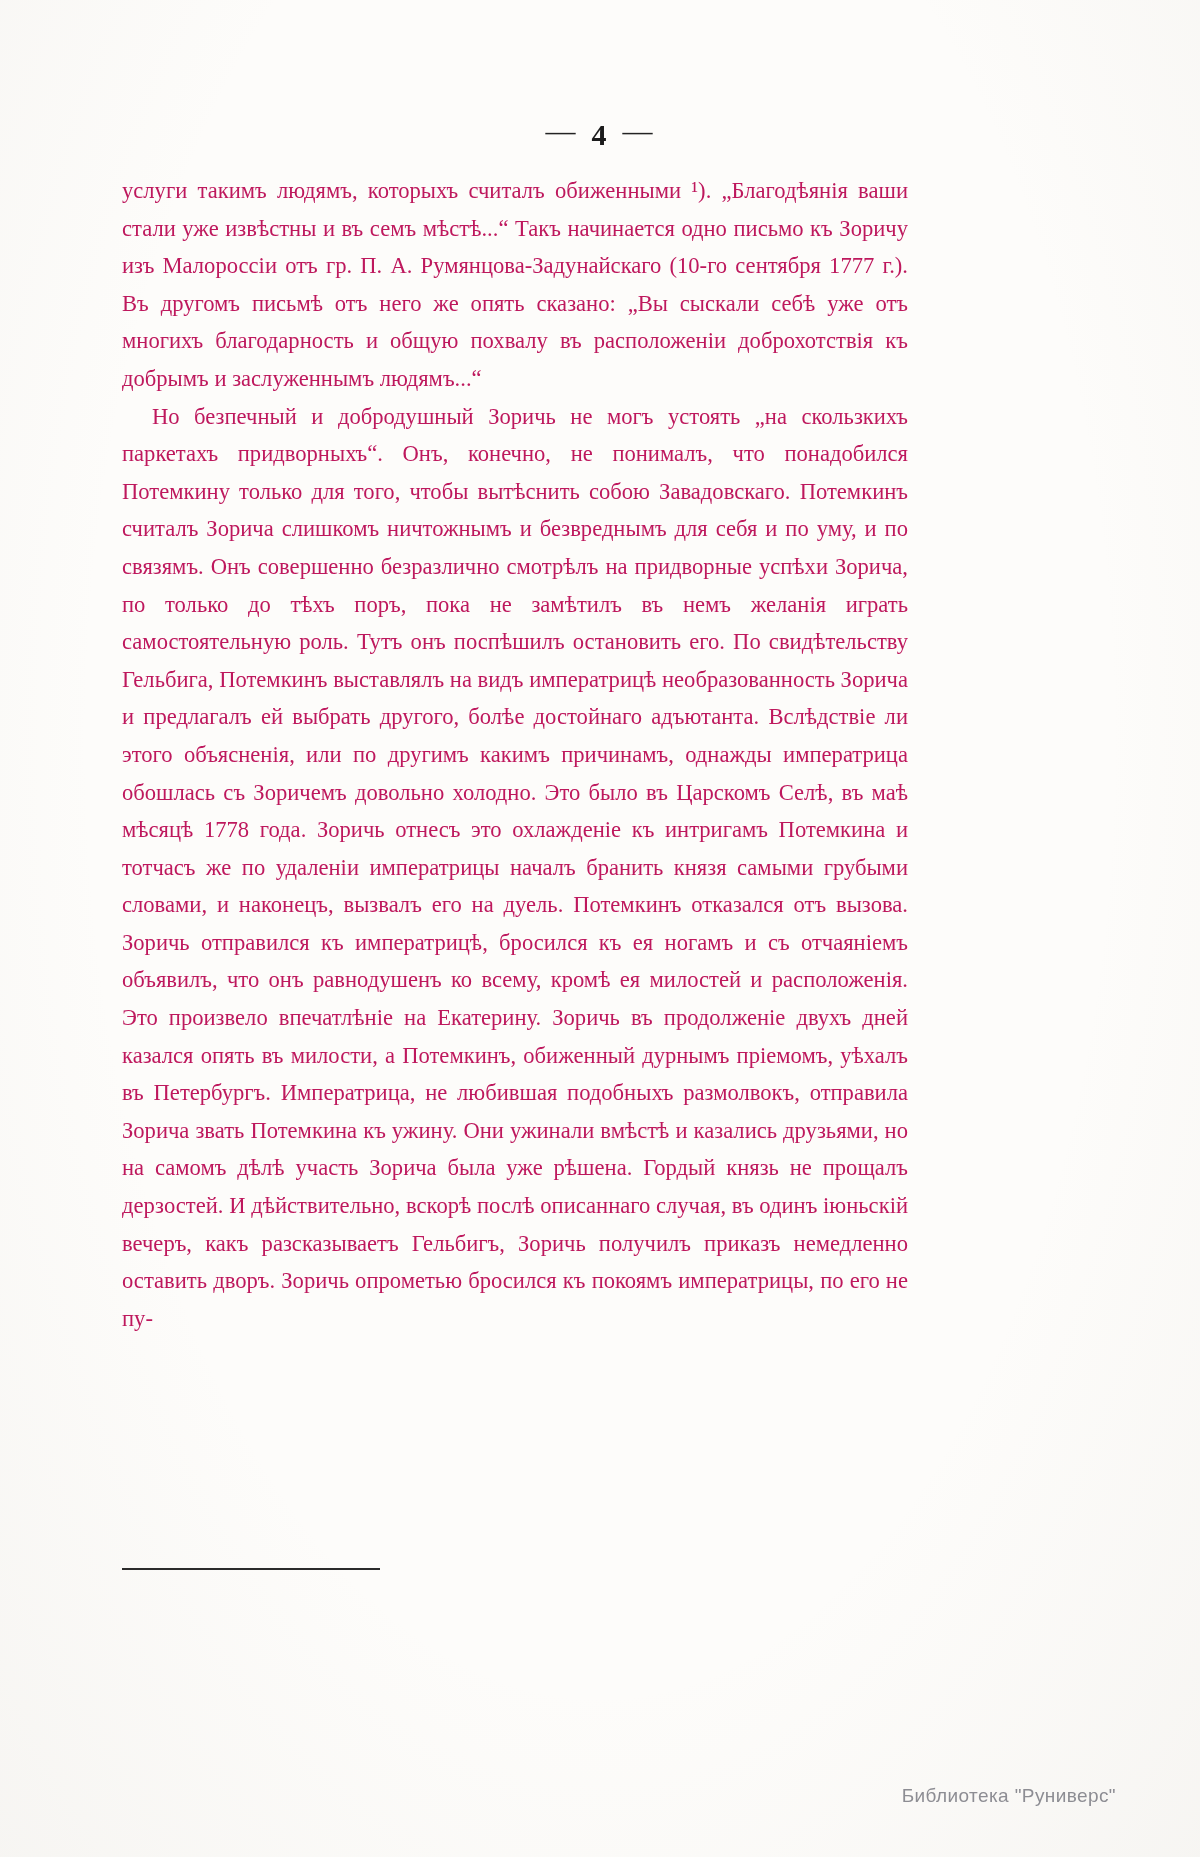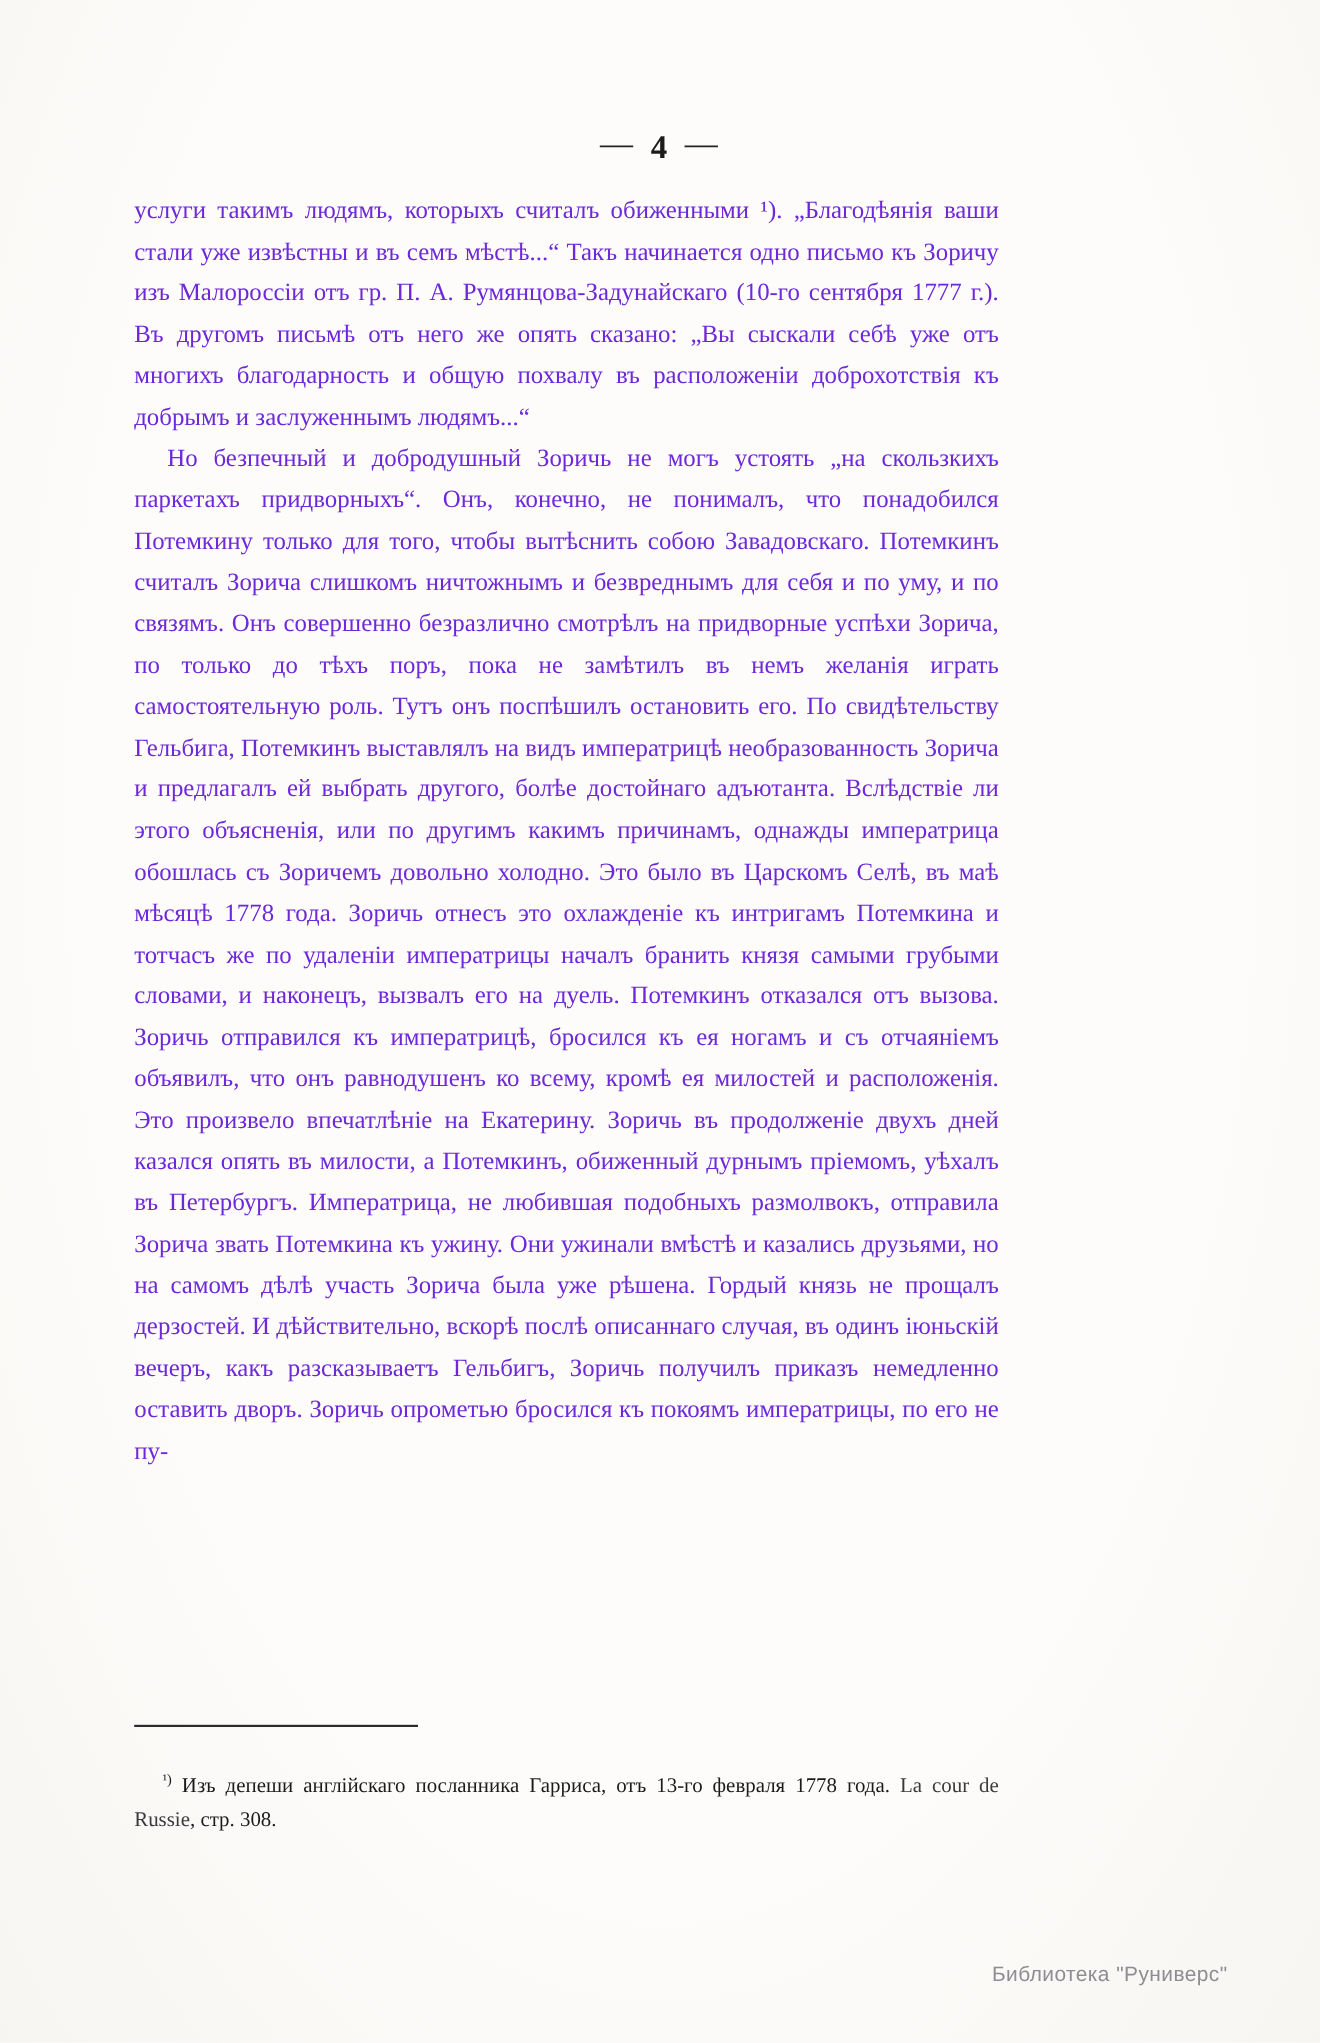--- a/index.html
+++ b/index.html
@@ -36,21 +36,21 @@
     top: -4px;
   }
   .body-text {
     position: absolute;
     top: 172px;
     left: 122px;
     width: 786px;
     font-family: "Liberation Serif", serif;
     font-size: 22.6px;
     line-height: 37.6px;
-    color: #6d28d9;
+    color: #be185d;
     text-align: justify;
     text-justify: inter-word;
     -webkit-font-smoothing: antialiased;
   }
   .body-text p {
     margin: 0;
   }
   .body-text p.indent {
     text-indent: 30px;
   }
@@ -111,19 +111,16 @@
     <span class="dash">—</span><span>4</span><span class="dash">—</span>
   </div>
 
   <div class="body-text">
     <p>услуги такимъ людямъ, которыхъ считалъ обиженными ¹). „Благодѣянія ваши стали уже извѣстны и въ семъ мѣстѣ...“ Такъ начинается одно письмо къ Зоричу изъ Малороссіи отъ гр. П. А. Румянцова-Задунайскаго (10-го сентября 1777 г.). Въ другомъ письмѣ отъ него же опять сказано: „Вы сыскали себѣ уже отъ многихъ благодарность и общую похвалу въ расположеніи доброхотствія къ добрымъ и заслуженнымъ людямъ...“</p>
     <p class="indent">Но безпечный и добродушный Зоричь не могъ устоять „на скользкихъ паркетахъ придворныхъ“. Онъ, конечно, не понималъ, что понадобился Потемкину только для того, чтобы вытѣснить собою Завадовскаго. Потемкинъ считалъ Зорича слишкомъ ничтожнымъ и безвреднымъ для себя и по уму, и по связямъ. Онъ совершенно безразлично смотрѣлъ на придворные успѣхи Зорича, по только до тѣхъ поръ, пока не замѣтилъ въ немъ желанія играть самостоятельную роль. Тутъ онъ поспѣшилъ остановить его. По свидѣтельству Гельбига, Потемкинъ выставлялъ на видъ императрицѣ необразованность Зорича и предлагалъ ей выбрать другого, болѣе достойнаго адъютанта. Вслѣдствіе ли этого объясненія, или по другимъ какимъ причинамъ, однажды императрица обошлась съ Зоричемъ довольно холодно. Это было въ Царскомъ Селѣ, въ маѣ мѣсяцѣ 1778 года. Зоричь отнесъ это охлажденіе къ интригамъ Потемкина и тотчасъ же по удаленіи императрицы началъ бранить князя самыми грубыми словами, и наконецъ, вызвалъ его на дуель. Потемкинъ отказался отъ вызова. Зоричь отправился къ императрицѣ, бросился къ ея ногамъ и съ отчаяніемъ объявилъ, что онъ равнодушенъ ко всему, кромѣ ея милостей и расположенія. Это произвело впечатлѣніе на Екатерину. Зоричь въ продолженіе двухъ дней казался опять въ милости, а Потемкинъ, обиженный дурнымъ пріемомъ, уѣхалъ въ Петербургъ. Императрица, не любившая подобныхъ размолвокъ, отправила Зорича звать Потемкина къ ужину. Они ужинали вмѣстѣ и казались друзьями, но на самомъ дѣлѣ участь Зорича была уже рѣшена. Гордый князь не прощалъ дерзостей. И дѣйствительно, вскорѣ послѣ описаннаго случая, въ одинъ іюньскій вечеръ, какъ разсказываетъ Гельбигъ, Зоричь получилъ приказъ немедленно оставить дворъ. Зоричь опрометью бросился къ покоямъ императрицы, по его не пу-</p>
   </div>
 
   <div class="rule"></div>
 
-  <div class="footnote">
-    <span class="marker">¹)</span><span> Изъ депеши англійскаго посланника Гарриса, отъ 13-го февраля 1778 года. </span><span class="latin">La cour de Russie</span><span>, стр. 308.</span>
-  </div>
 
   <div class="watermark">Библиотека "Руниверс"</div>
 
 </div>
 
 </body></html>

